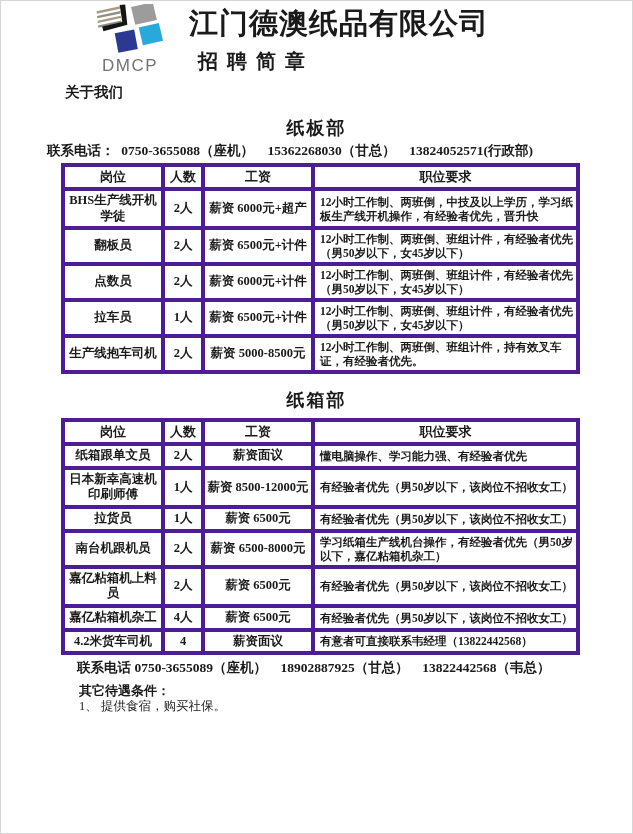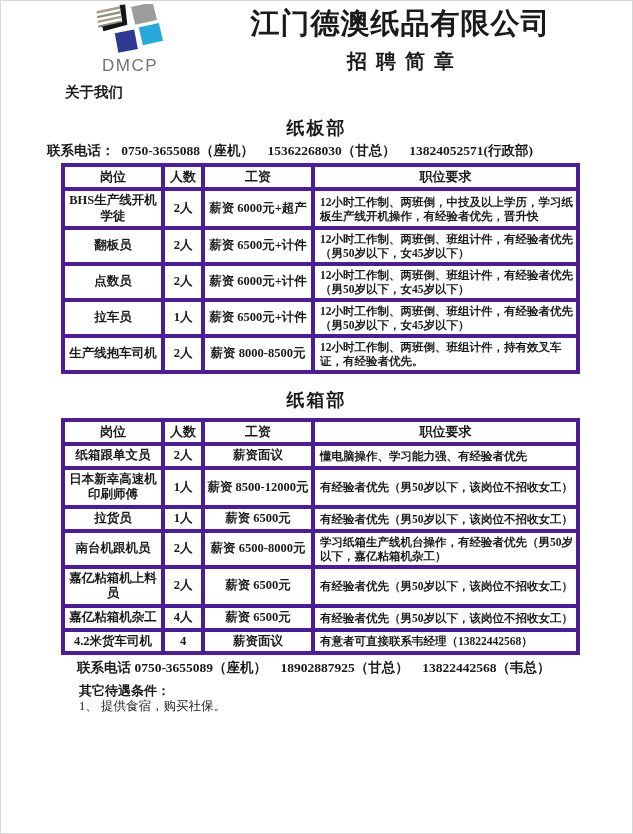--- a/index.html
+++ b/index.html
@@ -7,21 +7,21 @@
     width:633px;height:834px;box-sizing:border-box;position:relative;
     background:#fff;border:1px solid #d6d6d6;overflow:hidden;
     font-family:"Liberation Serif","DejaVu Serif",serif;color:#1a1a1a;
   }
   
   .header{display:flex;align-items:flex-start;padding-top:2px;}
   .logo-block{width:118px;margin-left:70px;text-align:center;flex:none;}
   .logo-svg{width:80px;height:52px;display:block;margin:1px auto 0;}
   .logo-text{color:#737373;font-family:"Liberation Sans","DejaVu Sans",sans-serif;
     font-size:17px;letter-spacing:1.5px;line-height:1;margin-top:1px;}
-  .title-block{flex:1;text-align:center;padding-right:20px;}
+  .title-block{flex:1;padding-right:20px;}
   .company-name{font-size:29px;font-weight:bold;letter-spacing:1px;margin-top:5px;line-height:1.1;}
   .subtitle{font-size:20px;font-weight:bold;letter-spacing:9px;text-indent:9px;margin-top:8px;}
   
   .about-heading{margin:8px 0 0 64px;font-size:14.5px;font-weight:bold;}
   .about-text{margin:6px 58px 0 63px;font-size:15.5px;font-weight:bold;
     line-height:23px;text-align:justify;text-indent:2em;}
   
   .dept-title{text-align:center;font-size:18px;font-weight:bold;letter-spacing:2px;margin-top:14px;}
   .contact-line{margin:2px 0 0 46px;font-size:13.5px;font-weight:bold;white-space:pre;}
   .contact-line2{margin:4px 0 0 76px;font-size:13.5px;font-weight:bold;white-space:pre;}
@@ -102,21 +102,21 @@
     </tr>
     <tr>
       <td>拉车员</td>
       <td>1人</td>
       <td>薪资 6500元+计件</td>
       <td class="req">12小时工作制、两班倒、班组计件，有经验者优先（男50岁以下，女45岁以下）</td>
     </tr>
     <tr>
       <td>生产线抱车司机</td>
       <td>2人</td>
-      <td>薪资 8000-8500元</td>
+      <td>薪资 5000-8500元</td>
       <td class="req">12小时工作制、两班倒、班组计件，持有效叉车证，有经验者优先。</td>
     </tr>
   </tbody>
     </table>
 
   <div class="dept-title">纸箱部</div>
 
   <table class="jobs" style="margin-top:6px;">
     <colgroup>
         <col style="width:100px">

